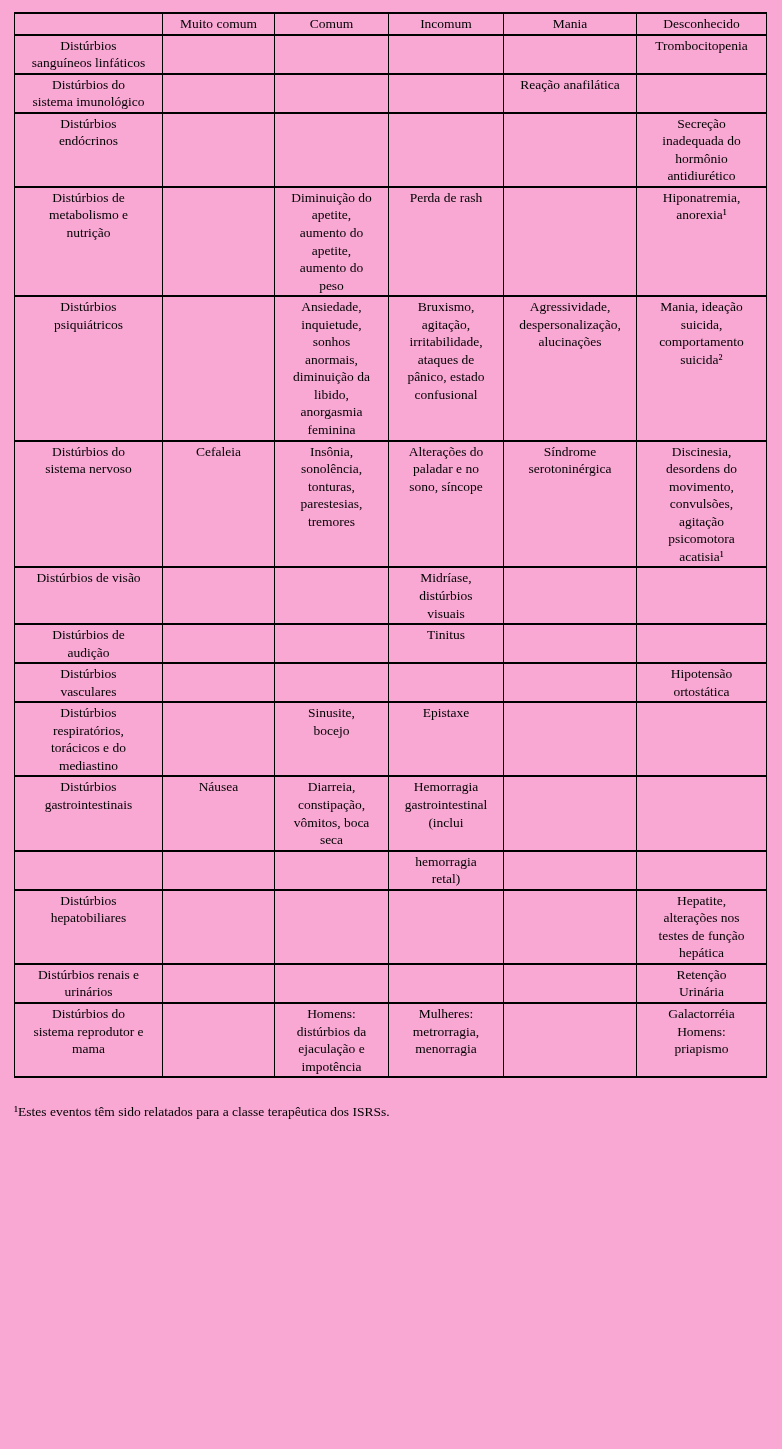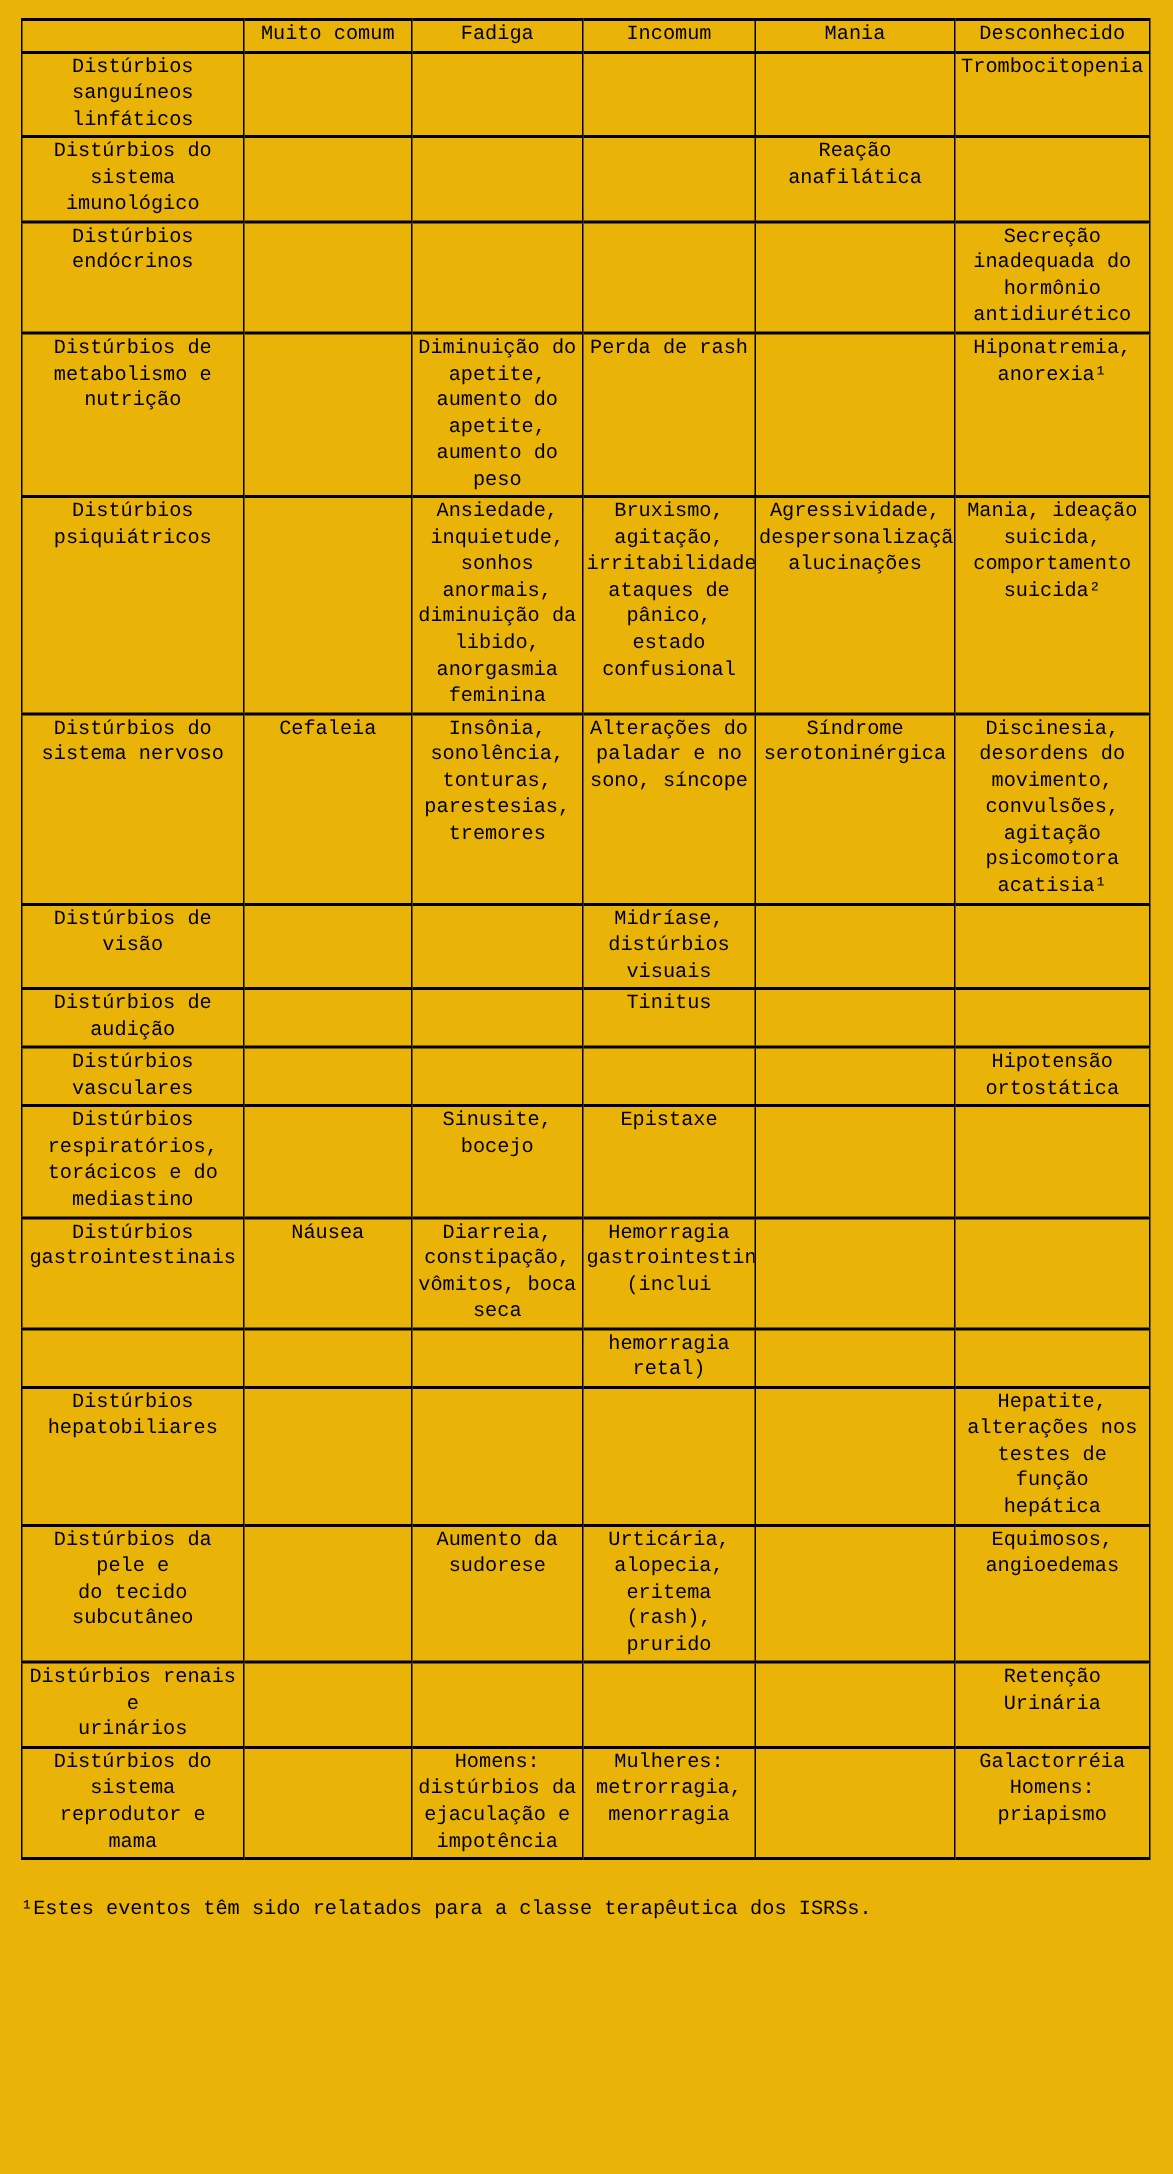--- a/index.html
+++ b/index.html
@@ -1,20 +1,20 @@
 <!DOCTYPE html>
 <html><head>
 <meta charset="utf-8">
 <style>
   html, body { margin:0; padding:0; background:#ffffff; }
   .page {
     width:782px; height:1449px; box-sizing:border-box;
     padding:12px 14px 0 14px;
-    background:#eab308; color:#000000;
-    font-family:Liberation Mono, monospace;
+    background:#f9a8d4; color:#000000;
+    font-family:Liberation Serif, serif;
     font-size:13.5px;
     overflow:hidden;
   }
   table.adr {
     border-collapse:collapse; table-layout:fixed; width:752px;
   }
   table.adr th, table.adr td {
     border:1px solid #000;
     border-top-width:2px; border-bottom-width:2px;
     vertical-align:top; text-align:center;
@@ -38,21 +38,21 @@
         <col style="width:112px">
         <col style="width:114px">
       <col style="width:115px">
         <col style="width:133px">
         <col style="width:130px">
     </colgroup>
     <thead>
       <tr style="height:20px">
         <th></th>
         <th>Muito comum</th>
-        <th>Fadiga</th>
+        <th>Comum</th>
         <th>Incomum</th>
         <th>Mania</th>
         <th>Desconhecido</th>
       </tr>
     </thead>
     <tbody>
       <tr style="height:37px">
         <td>Distúrbios
 sanguíneos linfáticos</td>
         <td></td>
@@ -215,34 +215,20 @@
 hepatobiliares</td>
         <td></td>
         <td></td>
         <td></td>
         <td></td>
         <td>Hepatite,
 alterações nos
 testes de função
 hepática</td>
       </tr>
-      <tr style="height:71px">
-        <td>Distúrbios da pele e
-do tecido subcutâneo</td>
-        <td></td>
-        <td>Aumento da
-sudorese</td>
-        <td>Urticária,
-alopecia,
-eritema (rash),
-prurido</td>
-        <td></td>
-        <td>Equimosos,
-angioedemas</td>
-      </tr>
       <tr style="height:34px">
         <td>Distúrbios renais e
 urinários</td>
         <td></td>
         <td></td>
         <td></td>
         <td></td>
         <td>Retenção
 Urinária</td>
       </tr>

